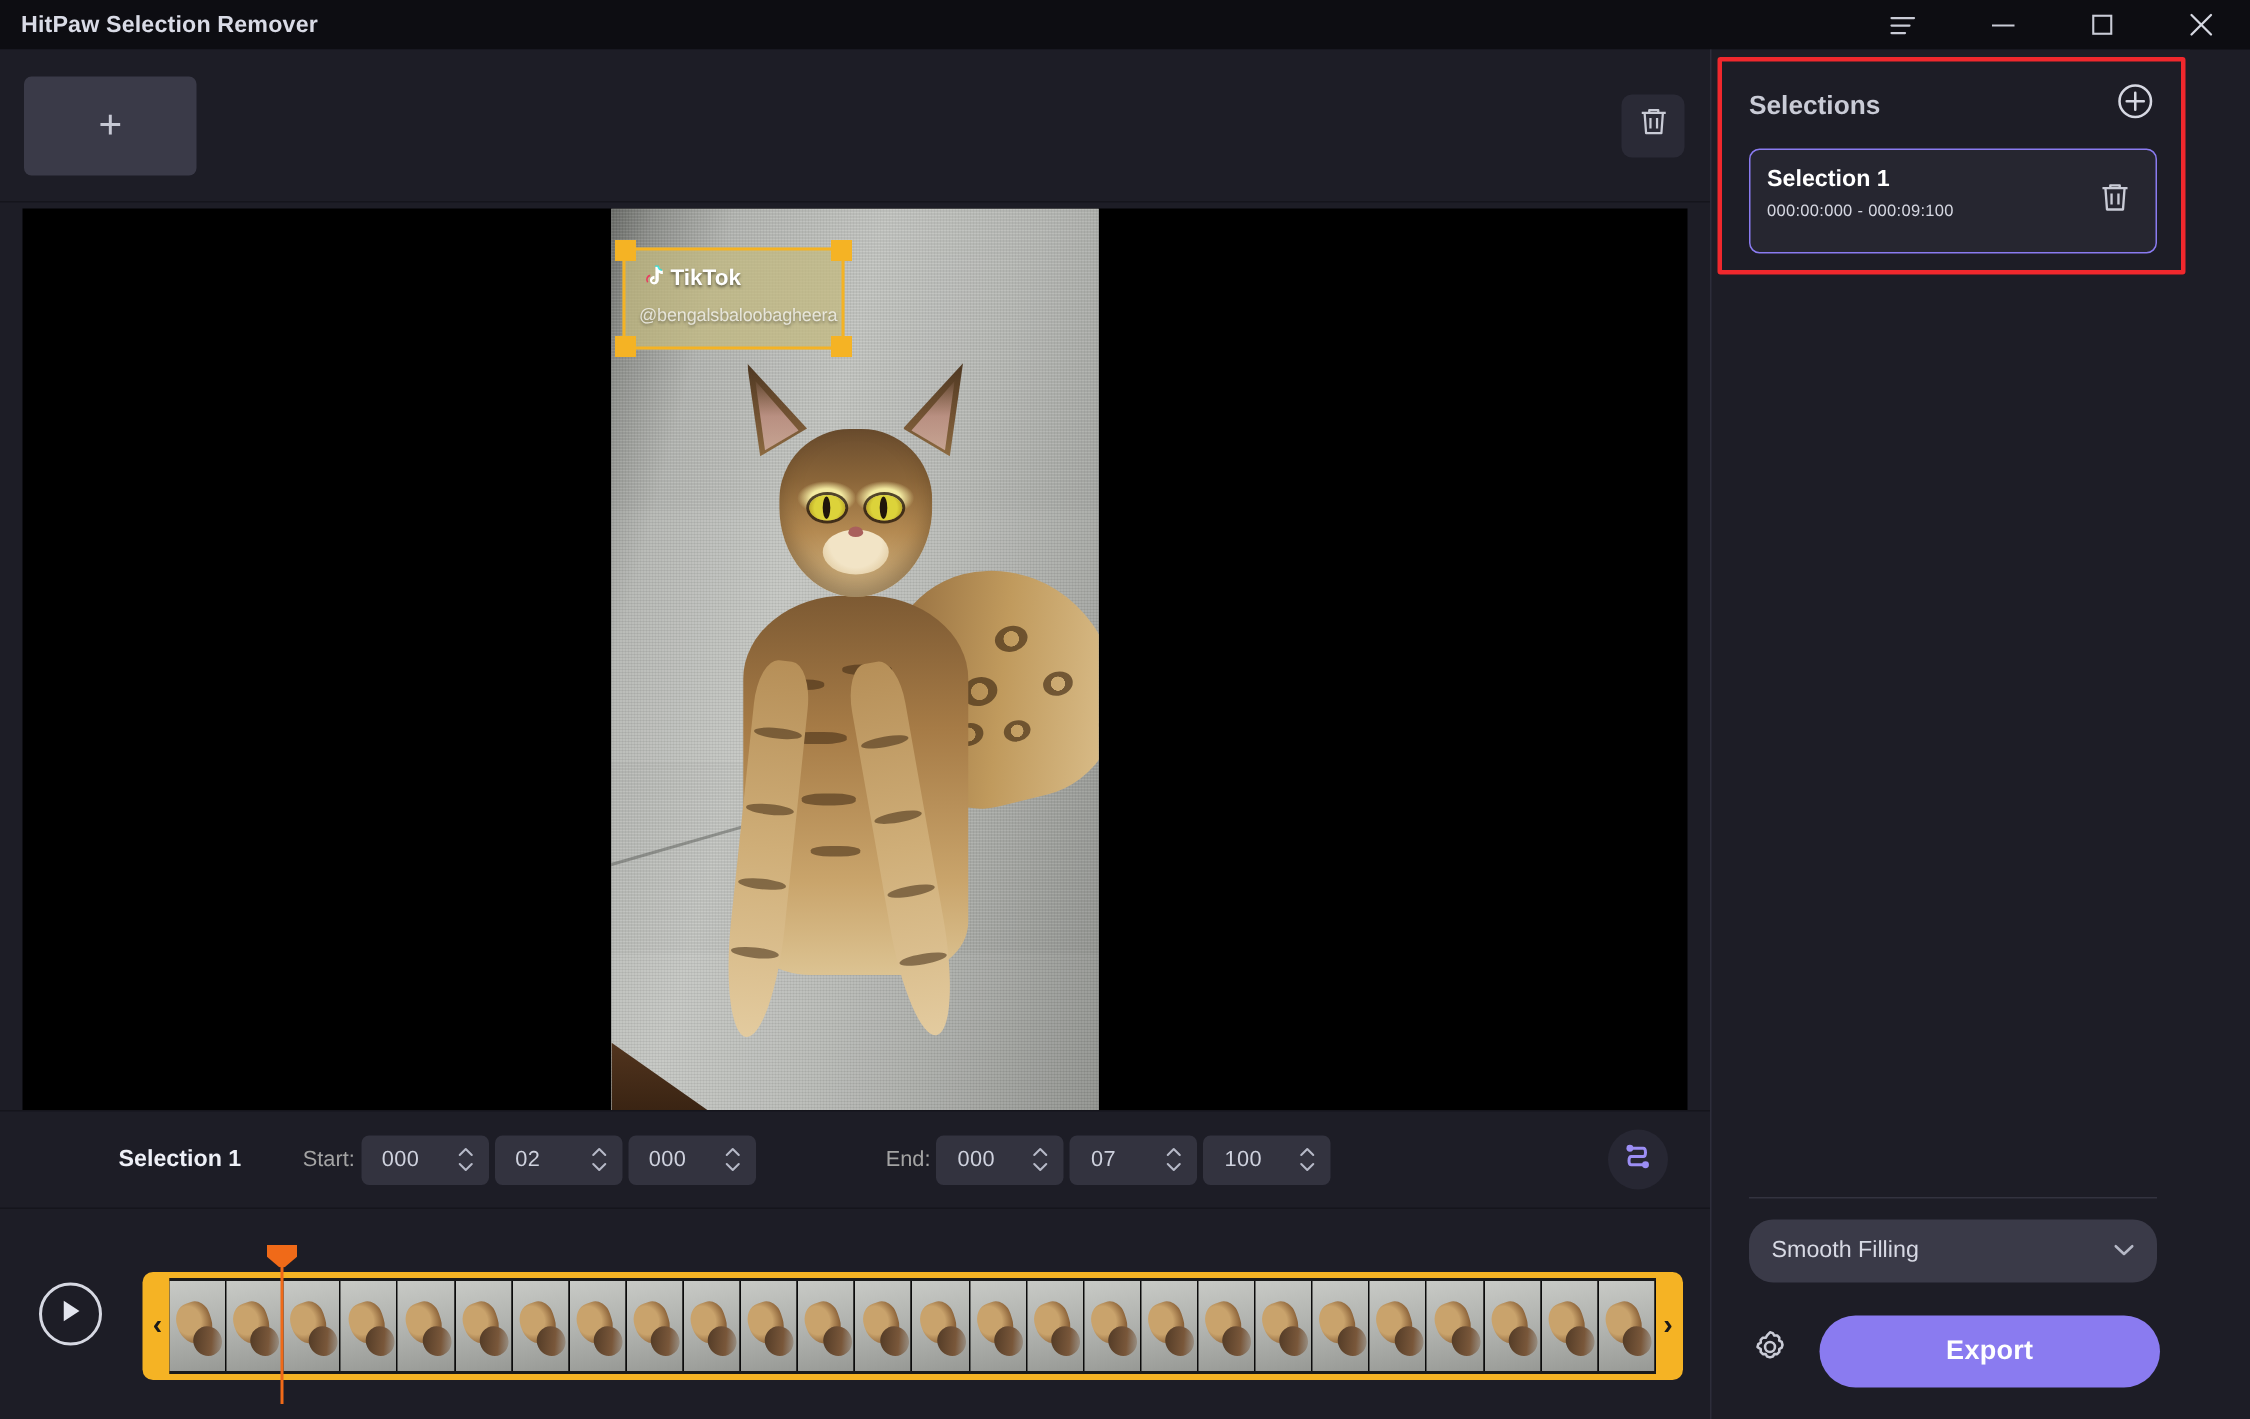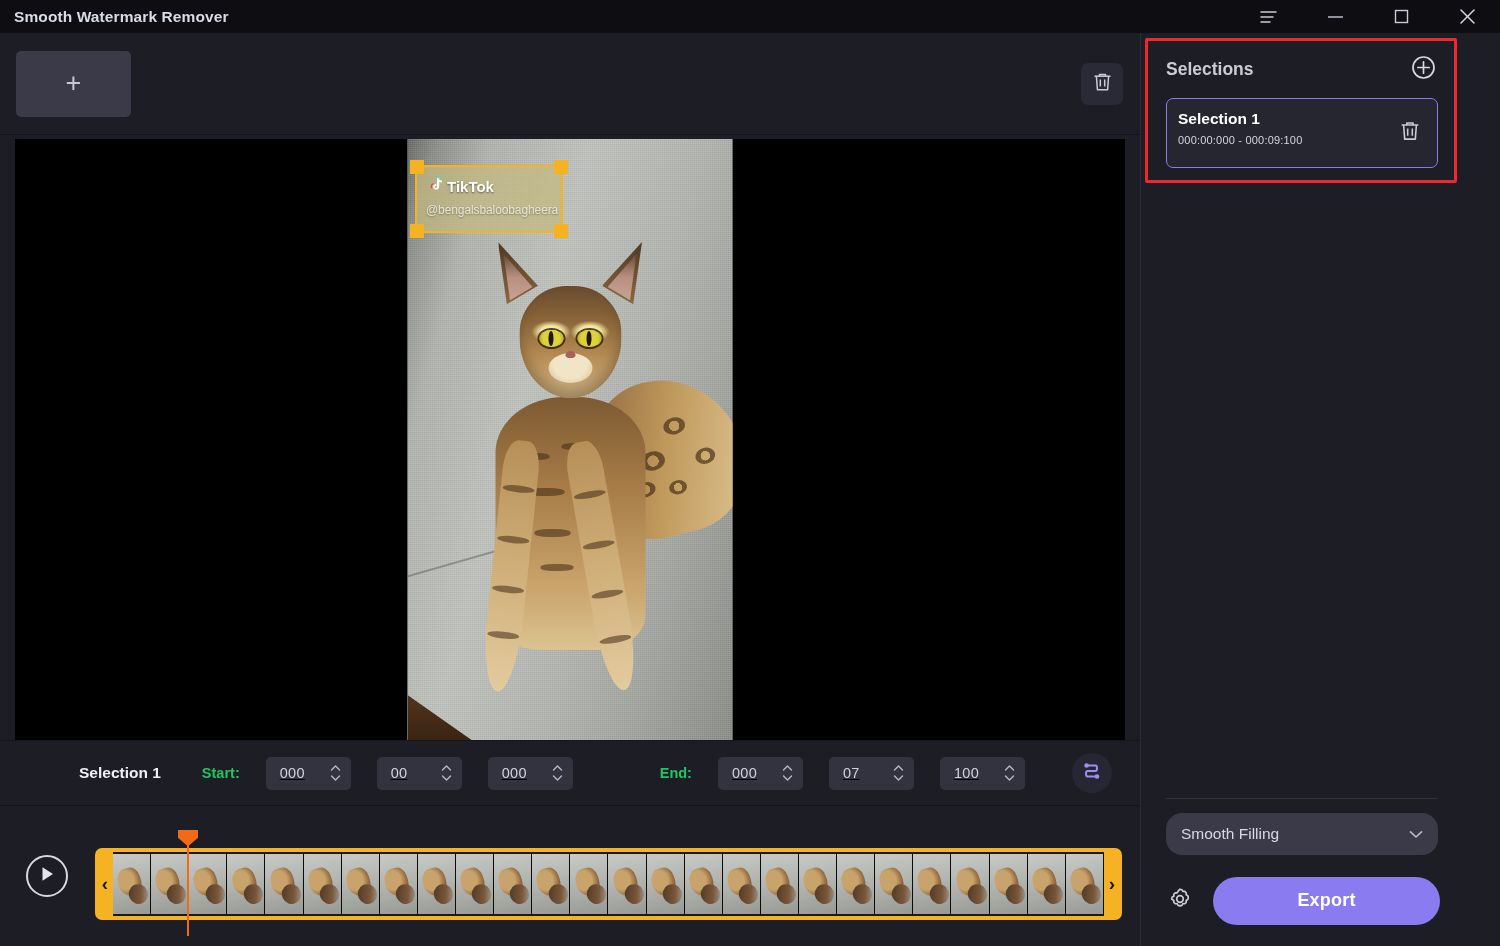--- a/index.html
+++ b/index.html
@@ -267,21 +267,21 @@
     position: absolute;
     left: 400px; top: 26px;
     width: 148px; height: 68px;
     border: 2px solid #f5b324;
     background: rgba(196,186,126,.72);
     z-index: 10;
   }
   .wm-tiktok {
     position: absolute;
     left: 12px; top: 10px;
-    display: flex; align-items: center; gap: 5px;
+    display: flex; gap: 5px;
     color: #ffffff;
     font-size: 15px;
     font-weight: bold;
     text-shadow: 0 1px 2px rgba(0,0,0,.5);
   }
   .wm-handle {
     position: absolute;
     left: 9px; top: 36px;
     color: rgba(255,255,255,.72);
     font-size: 12px;
@@ -308,32 +308,31 @@
     padding: 0 18px;
     border-top: 1px solid #15151c;
     border-bottom: 1px solid #15151c;
     position: relative;
   }
   .sel-label {
     color: #eef0f7; font-size: 15.5px; font-weight: bold;
     margin-left: 61px;
   }
   .tc-label {
-    color: #22c55e; font-size: 14.5px; font-weight: bold;
+    color: #a3a3a3; font-size: 14.5px; font-weight: normal;
     margin-left: 41px;
   }
   .spin {
     width: 85px; height: 33px;
-    margin-left: 26px;
+    margin-left: 4px;
     background: #33333f;
     border-radius: 5px;
     display: flex; align-items: center;
     position: relative;
     cursor: text;
-    text-decoration: underline;
   }
   .spin-val {
     color: #cfd2de; font-size: 14.5px;
     margin-left: 14px;
     letter-spacing: .3px;
   }
   .spin-arrows {
     position: absolute; right: 10px; top: 50%;
     transform: translateY(-50%);
     display: flex; flex-direction: column; gap: 3px;
@@ -512,21 +511,21 @@
     cursor: pointer;
     letter-spacing: .2px;
   }
 </style>
 </head>
 <body>
 
 <div class="app">
 
   <div class="titlebar">
-    <div class="app-title">Smooth Watermark Remover</div>
+    <div class="app-title">HitPaw Selection Remover</div>
     <div class="win-controls">
       <div class="win-btn">
         <span>
           <svg width="18" height="14" viewBox="0 0 18 14">
               <g stroke="#c9cbd6" stroke-width="1.5" stroke-linecap="round">
             <line x1="1" y1="2" x2="16" y2="2"></line>
                 <line x1="1" y1="7" x2="13" y2="7"></line>
                 <line x1="1" y1="12" x2="10" y2="12"></line>
           </g>
             </svg>
@@ -668,21 +667,21 @@
           <span class="spin-arrows">
             <svg width="11" height="7" viewBox="0 0 11 7">
                 <path d="M1.5 5.5L5.5 1.5 9.5 5.5" fill="none" stroke="#b5b8c6" stroke-width="1.4" stroke-linecap="round" stroke-linejoin="round"></path>
               </svg>
             <svg width="11" height="7" viewBox="0 0 11 7">
                 <path d="M1.5 1.5L5.5 5.5 9.5 1.5" fill="none" stroke="#b5b8c6" stroke-width="1.4" stroke-linecap="round" stroke-linejoin="round"></path>
               </svg>
           </span>
         </div>
         <div class="spin">
-          <span class="spin-val">00</span>
+          <span class="spin-val">02</span>
           <span class="spin-arrows">
             <svg width="11" height="7" viewBox="0 0 11 7">
                 <path d="M1.5 5.5L5.5 1.5 9.5 5.5" fill="none" stroke="#b5b8c6" stroke-width="1.4" stroke-linecap="round" stroke-linejoin="round"></path>
               </svg>
             <svg width="11" height="7" viewBox="0 0 11 7">
                 <path d="M1.5 1.5L5.5 5.5 9.5 1.5" fill="none" stroke="#b5b8c6" stroke-width="1.4" stroke-linecap="round" stroke-linejoin="round"></path>
               </svg>
           </span>
         </div>
         <div class="spin">

